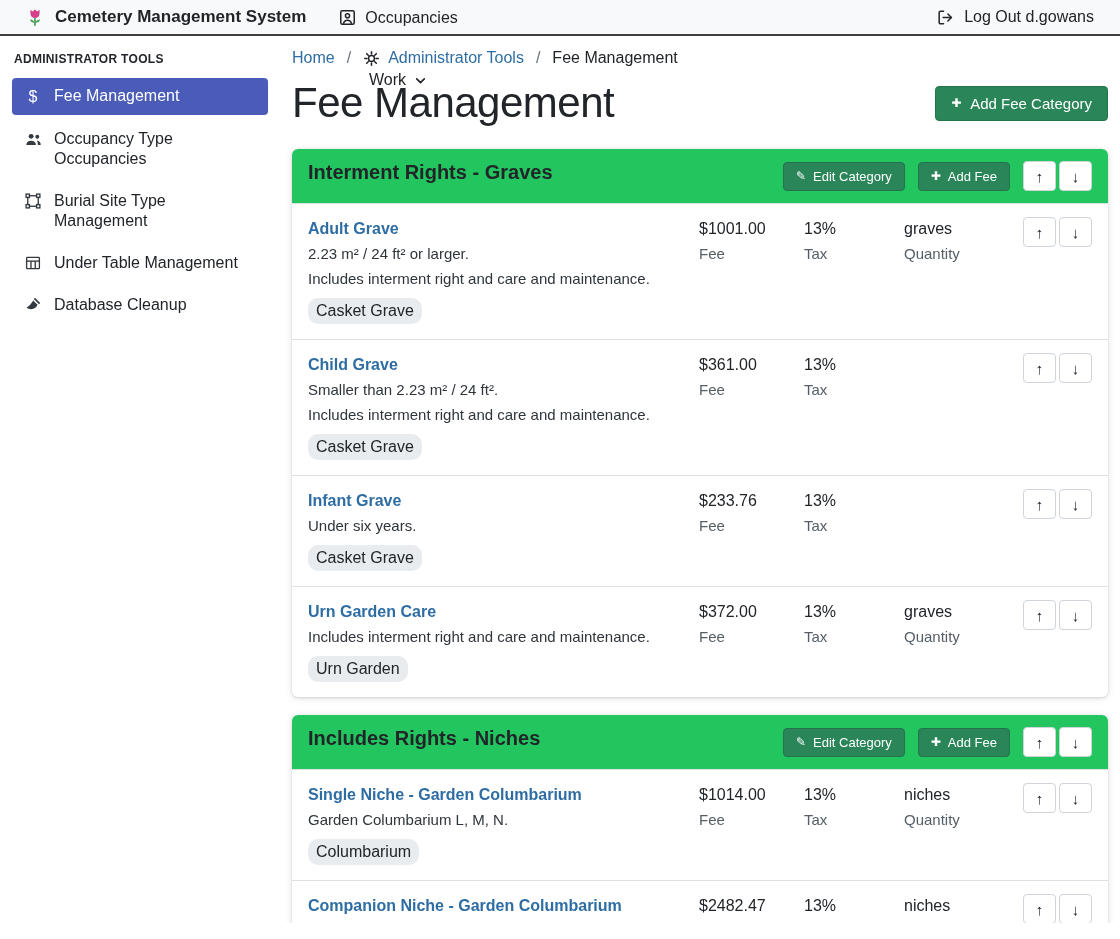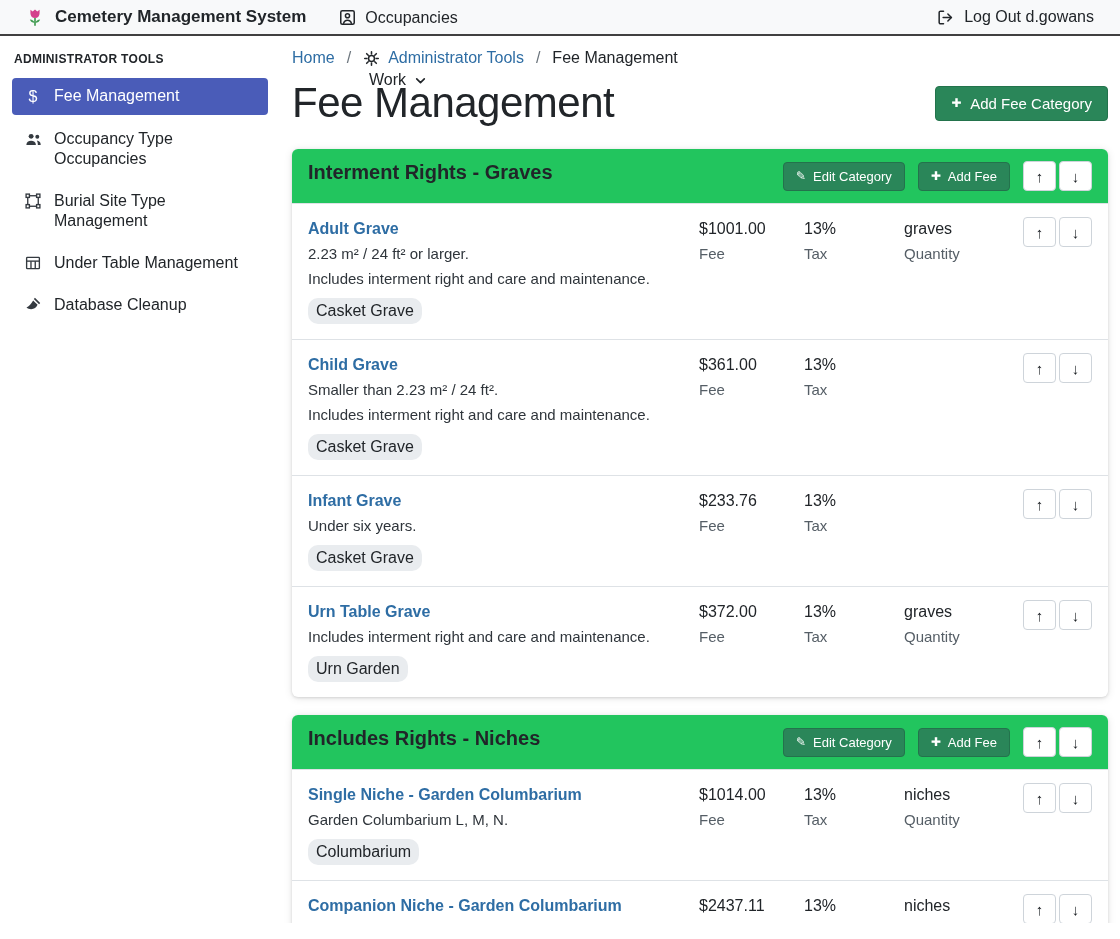--- a/index.html
+++ b/index.html
@@ -302,21 +302,21 @@
               <span>↑</span>
             </button>
           <button class="icon-btn">
               <span>↓</span>
             </button>
         </div>
       </div>
 
       <div class="fee-row">
         <div>
-          <a class="fee-name">Urn Table Grave</a>
+          <a class="fee-name">Urn Garden Care</a>
           <div class="fee-desc">Includes interment right and care and maintenance.</div>
           <span class="badge">Urn Garden</span>
         </div>
         <div class="num-col">
           <div class="val">$372.00</div>
           <div class="lbl">Fee</div>
         </div>
         <div class="num-col">
           <div class="val">13%</div>
           <div class="lbl">Tax</div>
@@ -387,21 +387,21 @@
         </div>
       </div>
 
       <div class="fee-row">
         <div>
           <a class="fee-name">Companion Niche - Garden Columbarium</a>
           
           
         </div>
         <div class="num-col">
-          <div class="val">$2437.11</div>
+          <div class="val">$2482.47</div>
 
         </div>
         <div class="num-col">
           <div class="val">13%</div>
 
         </div>
         <div class="num-col">
           <div class="val">niches</div>
 
         </div>

